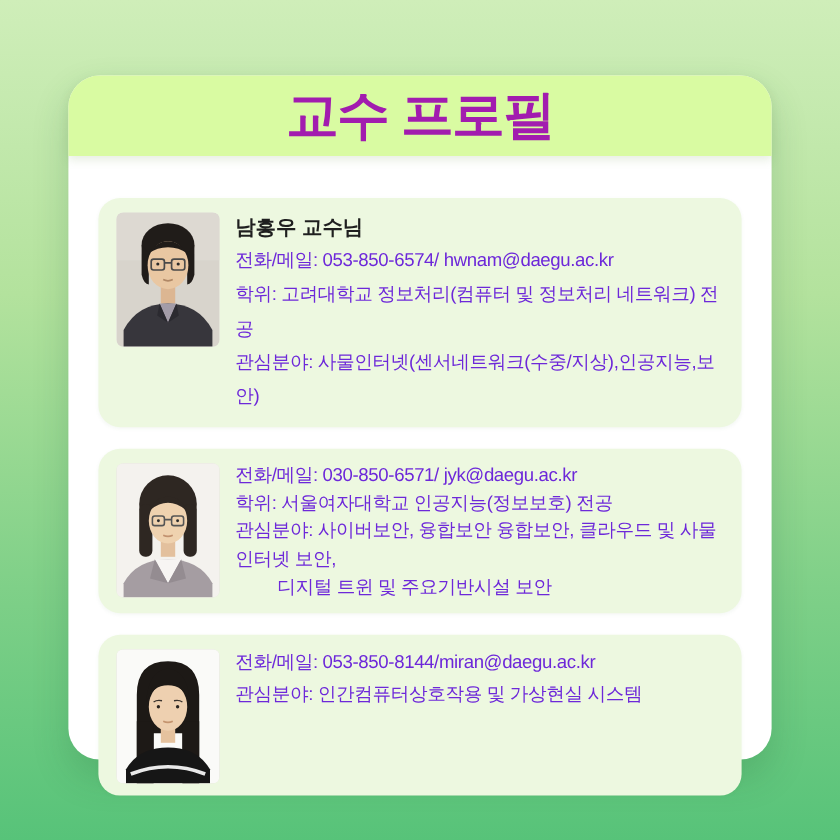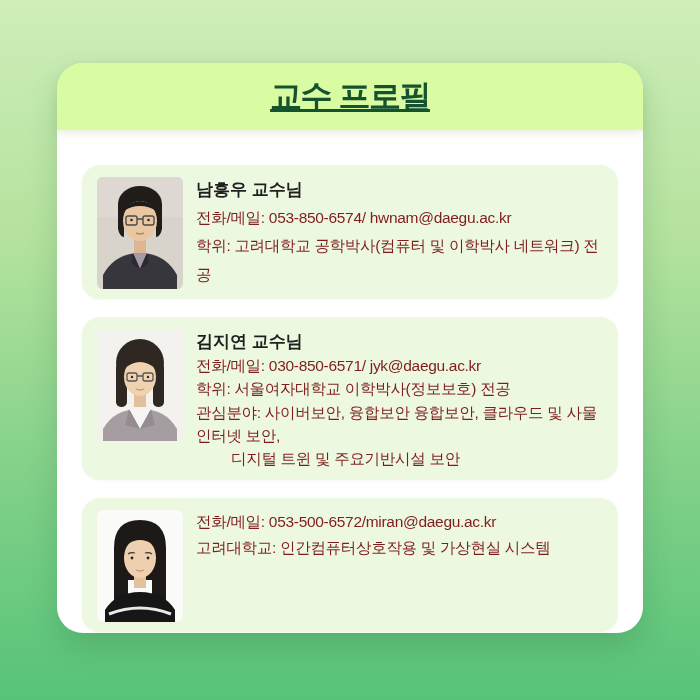--- a/index.html
+++ b/index.html
@@ -12,39 +12,39 @@
     position:absolute;left:57px;top:63px;width:586px;height:570px;
     background:#ffffff;border-radius:26px;
     box-shadow:0 14px 30px rgba(30,90,50,.20);
   }
   .header{
     height:67px;background:#d9fba2;border-radius:26px 26px 0 0;
     display:flex;align-items:center;justify-content:center;
     box-shadow:0 3px 8px rgba(120,160,90,.18);
   }
   .title{
-    font-size:32px;font-weight:800;color:#14532d;letter-spacing:-1.5px;text-decoration:underline;
+    font-size:44px;font-weight:800;color:#a21caf;letter-spacing:-1.5px;
   }
   .profiles{
     position:absolute;left:25px;right:25px;top:102px;
     display:flex;flex-direction:column;gap:18px;justify-content:center;
   }
   .profile{
     background:#edf8e0;border-radius:18px;
     padding:10px 16px 10px 15px;display:flex;gap:13px;align-items:flex-start;
     box-shadow:0 1px 3px rgba(90,130,80,.06);
   }
   .photo{
     width:86px;height:112px;border-radius:6px;overflow:hidden;flex:none;
     background:#e7e5e0;margin-top:2px;
   }
   .photo svg{display:block;width:86px;height:112px;}
   .info{flex:1;min-width:0;padding-top:1px;}
   .name{font-size:17px;font-weight:700;color:#1f1f1f;margin:2px 0 3px;}
-  .line{font-size:15.5px;color:#7f1d1d;letter-spacing:-0.3px;}
+  .line{font-size:15.5px;color:#6d28d9;letter-spacing:-0.3px;}
   .c1 .line{line-height:1.83;}
   .c2 .line{line-height:1.5;}
   .c2 .name{margin-bottom:1px;}
   .c3 .line{line-height:1.68;}
   .indent{margin-left:35px;}
 </style>
 </head>
 <body>
 
 <div class="card">
@@ -74,21 +74,22 @@
           <path d="M39,56 Q43,58 47,56" stroke="#b08866" stroke-width="1.4" fill="none"></path>
           <path d="M6,112 L6,98 Q18,76 43,76 Q68,76 80,98 L80,112 Z" fill="#37363c"></path>
           <path d="M36,76 L43,92 L50,76 Z" fill="#a39ca8"></path>
           <path d="M36,76 L43,92 L34,86 Z" fill="#2b2a30"></path>
           <path d="M50,76 L43,92 L52,86 Z" fill="#2b2a30"></path>
         </svg>
       </div>
       <div class="info">
         <div class="name">남흥우 교수님</div>
         <div class="line">전화/메일: 053-850-6574/ hwnam@daegu.ac.kr</div>
-        <div class="line">학위: 고려대학교 공학박사(컴퓨터 및 이학박사 네트워크) 전공</div>
+        <div class="line">학위: 고려대학교 정보처리(컴퓨터 및 정보처리 네트워크) 전공</div>
+        <div class="line">관심분야: 사물인터넷(센서네트워크(수중/지상),인공지능,보안)</div>
       </div>
     </div>
 
     <div class="profile c2">
       <div class="photo">
         <svg viewBox="0 0 86 112" xmlns="http://www.w3.org/2000/svg">
           <rect width="86" height="112" fill="#f4f2ee"></rect>
           <rect x="37" y="60" width="12" height="18" fill="#e3c09d"></rect>
           <ellipse cx="43" cy="34" rx="24" ry="24" fill="#2e2722"></ellipse>
           <rect x="19" y="34" width="11" height="44" rx="5" fill="#2e2722"></rect>
@@ -101,23 +102,22 @@
           <circle cx="35" cy="48" r="1.2" fill="#2a2a2a"></circle>
           <circle cx="51" cy="48" r="1.2" fill="#2a2a2a"></circle>
           <path d="M39,60 Q43,62 47,60" stroke="#c29270" stroke-width="1.3" fill="none"></path>
           <path d="M6,112 L6,100 Q17,80 43,80 Q69,80 80,100 L80,112 Z" fill="#a59da2"></path>
           <path d="M32,80 L43,100 L54,80 Z" fill="#f7f5f3"></path>
           <path d="M32,80 L43,100 L28,96 Z" fill="#948c91"></path>
           <path d="M54,80 L43,100 L58,96 Z" fill="#948c91"></path>
         </svg>
       </div>
       <div class="info">
-        <div class="name">김지연 교수님</div>
         <div class="line">전화/메일: 030-850-6571/ jyk@daegu.ac.kr</div>
-        <div class="line">학위: 서울여자대학교 이학박사(정보보호) 전공</div>
+        <div class="line">학위: 서울여자대학교 인공지능(정보보호) 전공</div>
         <div class="line">관심분야: 사이버보안, 융합보안 융합보안, 클라우드 및 사물인터넷 보안,</div>
         <div class="line indent">디지털 트윈 및 주요기반시설 보안</div>
       </div>
     </div>
 
     <div class="profile c3">
       <div class="photo">
         <svg viewBox="0 0 86 112" xmlns="http://www.w3.org/2000/svg">
           <rect width="86" height="112" fill="#fafaf8"></rect>
           <path d="M17,112 L17,38 Q17,10 43,10 Q69,10 69,38 L69,112 L55,112 L55,70 L31,70 L31,112 Z" fill="#1d1916"></path>
@@ -129,19 +129,19 @@
           <path d="M31,44 Q34,42 38,43" stroke="#3a332d" stroke-width="1.2" fill="none"></path>
           <path d="M48,43 Q52,42 55,44" stroke="#3a332d" stroke-width="1.2" fill="none"></path>
           <circle cx="35" cy="48" r="1.4" fill="#2a2420"></circle>
           <circle cx="51" cy="48" r="1.4" fill="#2a2420"></circle>
           <path d="M39,60 Q43,62 47,60" stroke="#c4946f" stroke-width="1.3" fill="none"></path>
           <path d="M8,112 L8,100 Q19,82 43,82 Q67,82 78,100 L78,112 Z" fill="#161616"></path>
           <path d="M12,104 Q43,92 74,104" stroke="#e9e9e9" stroke-width="3" fill="none"></path>
         </svg>
       </div>
       <div class="info">
-        <div class="line">전화/메일: 053-500-6572/miran@daegu.ac.kr</div>
-        <div class="line">고려대학교: 인간컴퓨터상호작용 및 가상현실 시스템</div>
+        <div class="line">전화/메일: 053-850-8144/miran@daegu.ac.kr</div>
+        <div class="line">관심분야: 인간컴퓨터상호작용 및 가상현실 시스템</div>
       </div>
     </div>
 
   </div>
 </div>
 
 </body></html>

